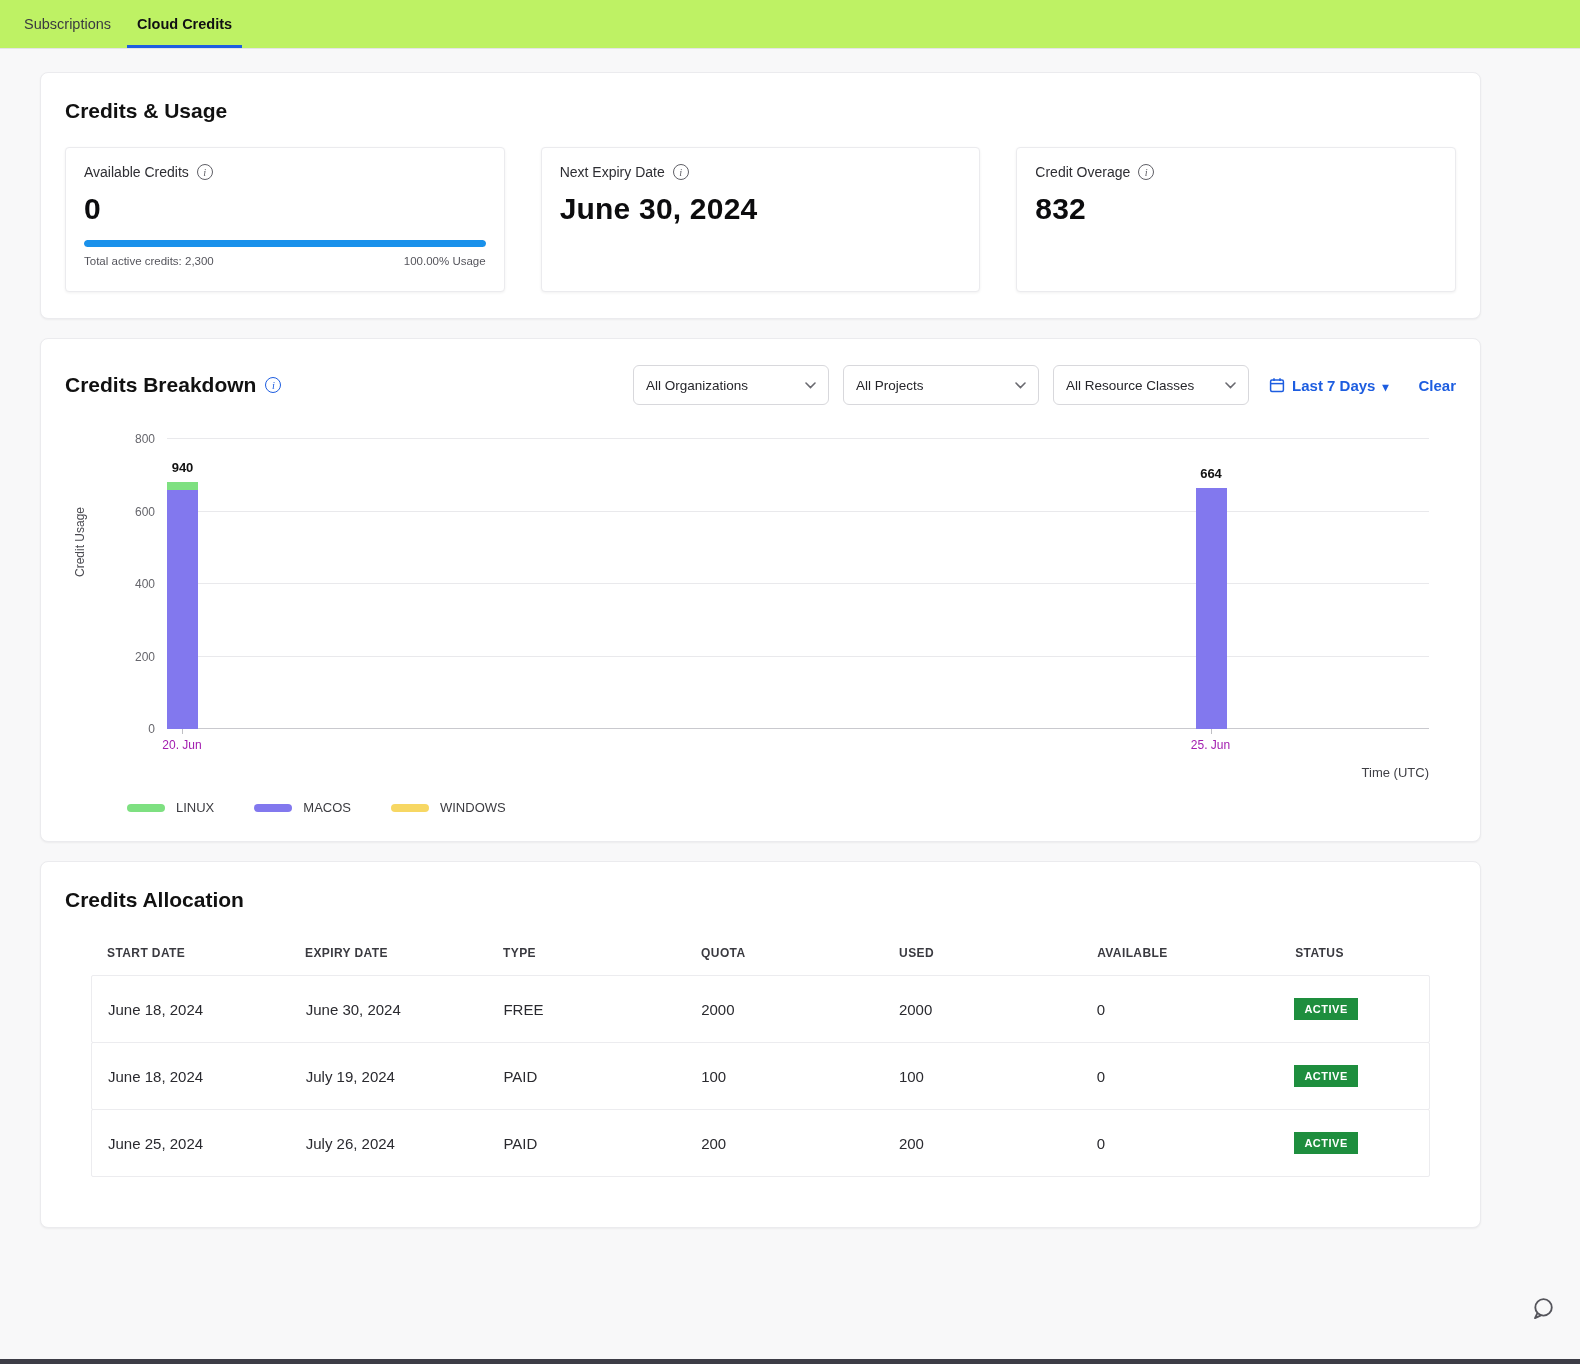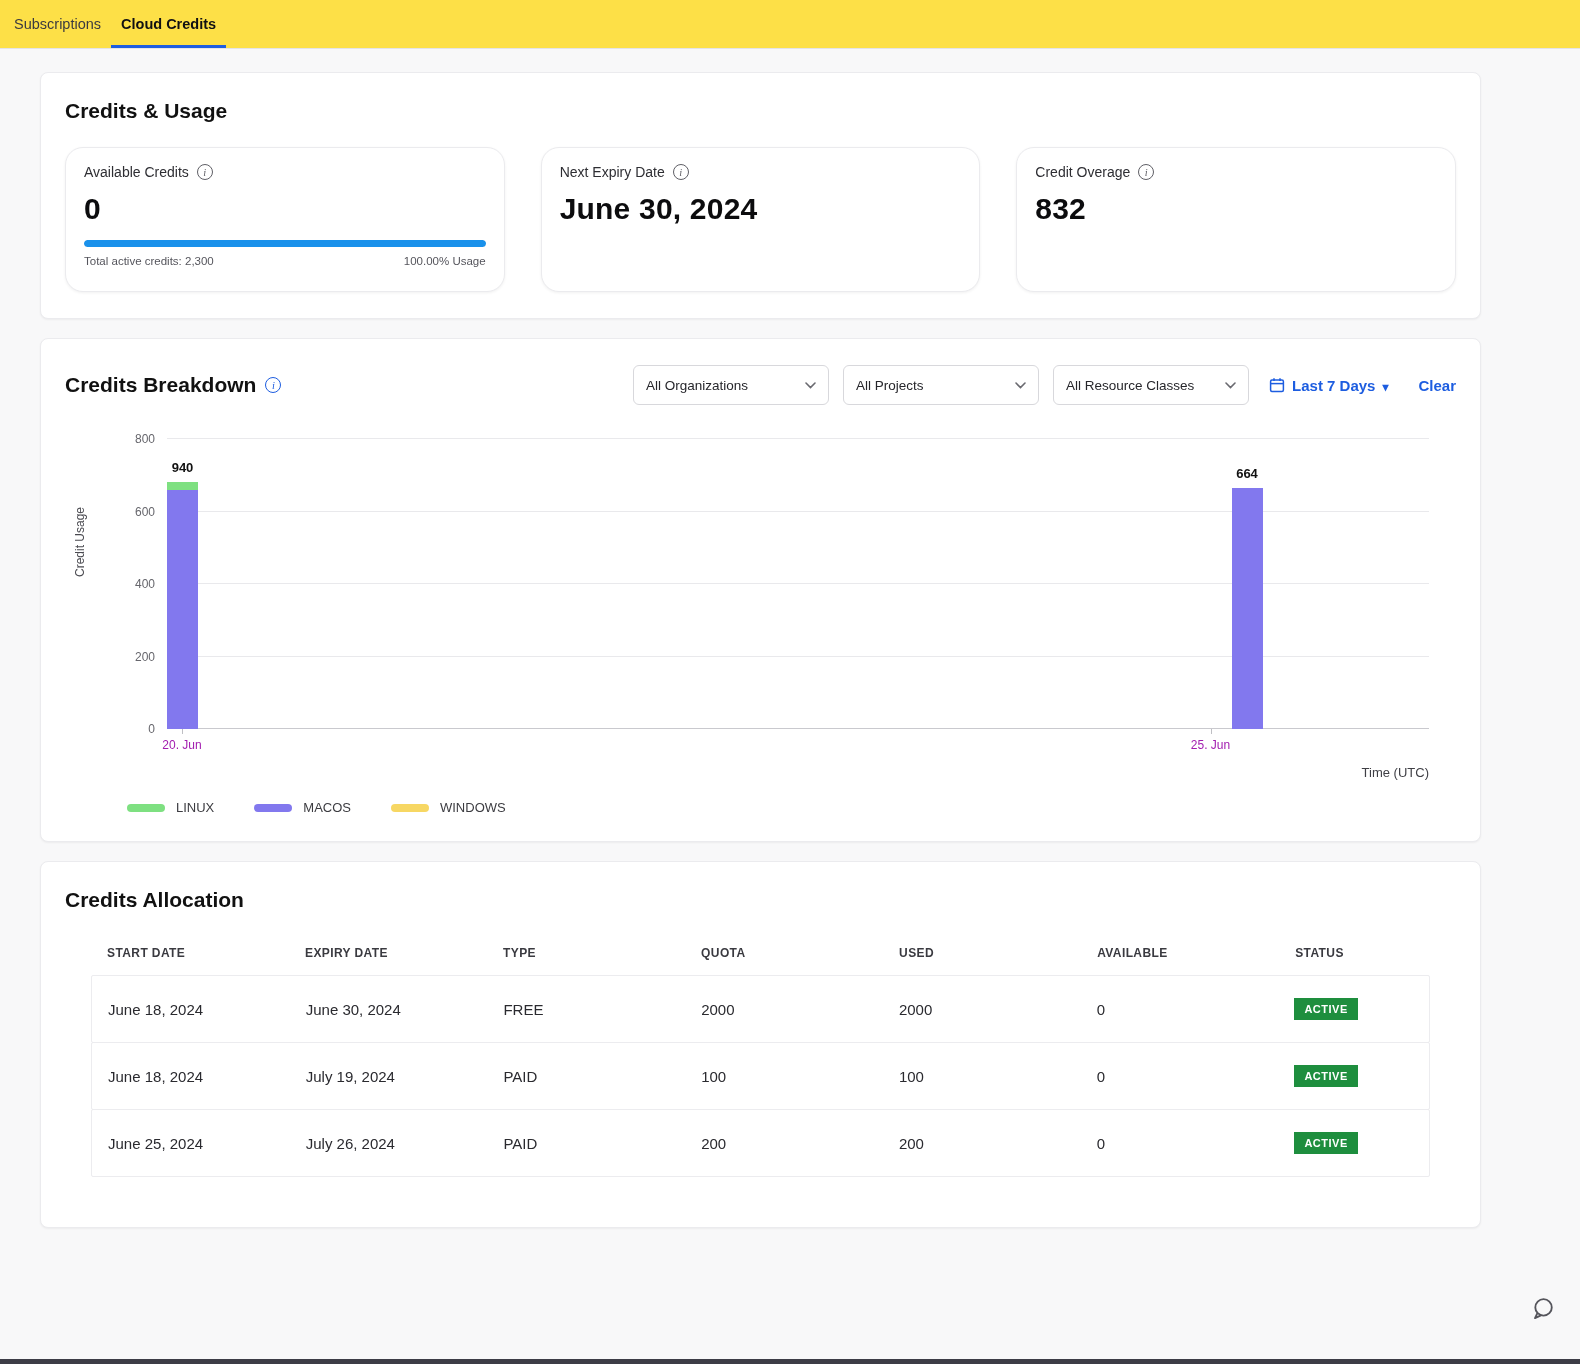--- a/index.html
+++ b/index.html
@@ -9,22 +9,22 @@
   }
   *{box-sizing:border-box;}
   html,body{margin:0;padding:0;}
   body{
     width:1580px;height:1364px;position:relative;overflow:hidden;
     background:#f8f8f9;color:#222;
     font-family:"Liberation Sans", sans-serif;
   }
   
   .tabbar{
-    background:#fde047;border-bottom:1px solid #e4e4e7;
-    display:flex;align-items:stretch;height:49px;padding-left:10px;gap:12px;
+    background:#bef264;border-bottom:1px solid #e4e4e7;
+    display:flex;align-items:stretch;height:49px;padding-left:20px;gap:18px;
   }
   .tab{
     display:flex;align-items:center;font-size:14.5px;color:#3a3a40;
     cursor:pointer;position:relative;padding:0 4px;
   }
   .tab.active{font-weight:bold;color:#101013;}
   .tab.active::after{
     content:"";position:absolute;left:-6px;right:-6px;bottom:0;height:3px;background:var(--accent);
   }
   
@@ -41,21 +41,21 @@
     width:16px;height:16px;border:1px solid #5f5f66;border-radius:50%;
     display:inline-flex;align-items:center;justify-content:center;
     font-size:10.5px;color:#5f5f66;flex:0 0 auto;
     font-family:"Liberation Serif", serif;font-style:italic;cursor:pointer;
   }
   .info-icon::before{content:"i";}
   .info-icon.blue{border-color:var(--accent);color:var(--accent);}
   
   .stat-row{display:flex;gap:36px;}
   .stat-card{
-    flex:1;border:1px solid #ebebee;border-radius:18px;background:#fff;
+    flex:1;border:1px solid #ebebee;border-radius:4px;background:#fff;
     box-shadow:0 1px 3px rgba(0,0,0,0.06);
     padding:16px 18px;height:145px;
   }
   .stat-label-row{display:flex;align-items:center;gap:8px;font-size:14px;color:#2e2e33;}
   .stat-value{font-size:30px;font-weight:bold;color:#0c0c0e;margin-top:12px;letter-spacing:0.2px;}
   .progress{height:7px;background:#e5e5e8;border-radius:4px;margin-top:14px;overflow:hidden;}
   .progress-fill{height:100%;background:var(--progress);border-radius:4px;width:0;}
   .stat-footer{display:flex;justify-content:space-between;font-size:11.5px;color:#55555c;margin-top:8px;}
   
   .breakdown-header{display:flex;align-items:center;justify-content:space-between;margin-bottom:26px;}
@@ -212,21 +212,21 @@
           <div class="ytick" style="bottom: 75%;">600</div>
           <div class="gridline" style="bottom: 100%;"></div>
           <div class="ytick" style="bottom: 100%;">800</div>
           <div class="bar-group" style="left: 0%;">
             <div class="bar-seg" style="height: 82.5%; background: rgb(130, 120, 238);"></div>
             <div class="bar-seg" style="height: 2.75%; background: rgb(126, 224, 129);"></div>
             <div class="bar-total" style="bottom: calc(85.25% + 7px);">940</div>
           </div>
           <div class="xtick" style="left: calc(0% + 15px);">20. Jun</div>
           <div class="xtick-mark" style="left: calc(0% + 15px);"></div>
-          <div class="bar-group" style="left: 81.5%; margin-left: 36px;">
+          <div class="bar-group" style="left: 81.5%;">
             <div class="bar-seg" style="height: 83%; background: rgb(130, 120, 238);"></div>
             <div class="bar-total" style="bottom: calc(83% + 7px);">664</div>
           </div>
           <div class="xtick" style="left: calc(81.5% + 15px);">25. Jun</div>
           <div class="xtick-mark" style="left: calc(81.5% + 15px);"></div>
         </div>
       <div class="x-caption">Time (UTC)</div>
       <div class="legend" id="chart-legend">
           <div class="legend-item">
             <span class="legend-swatch" style="background: rgb(126, 224, 129);"></span>

